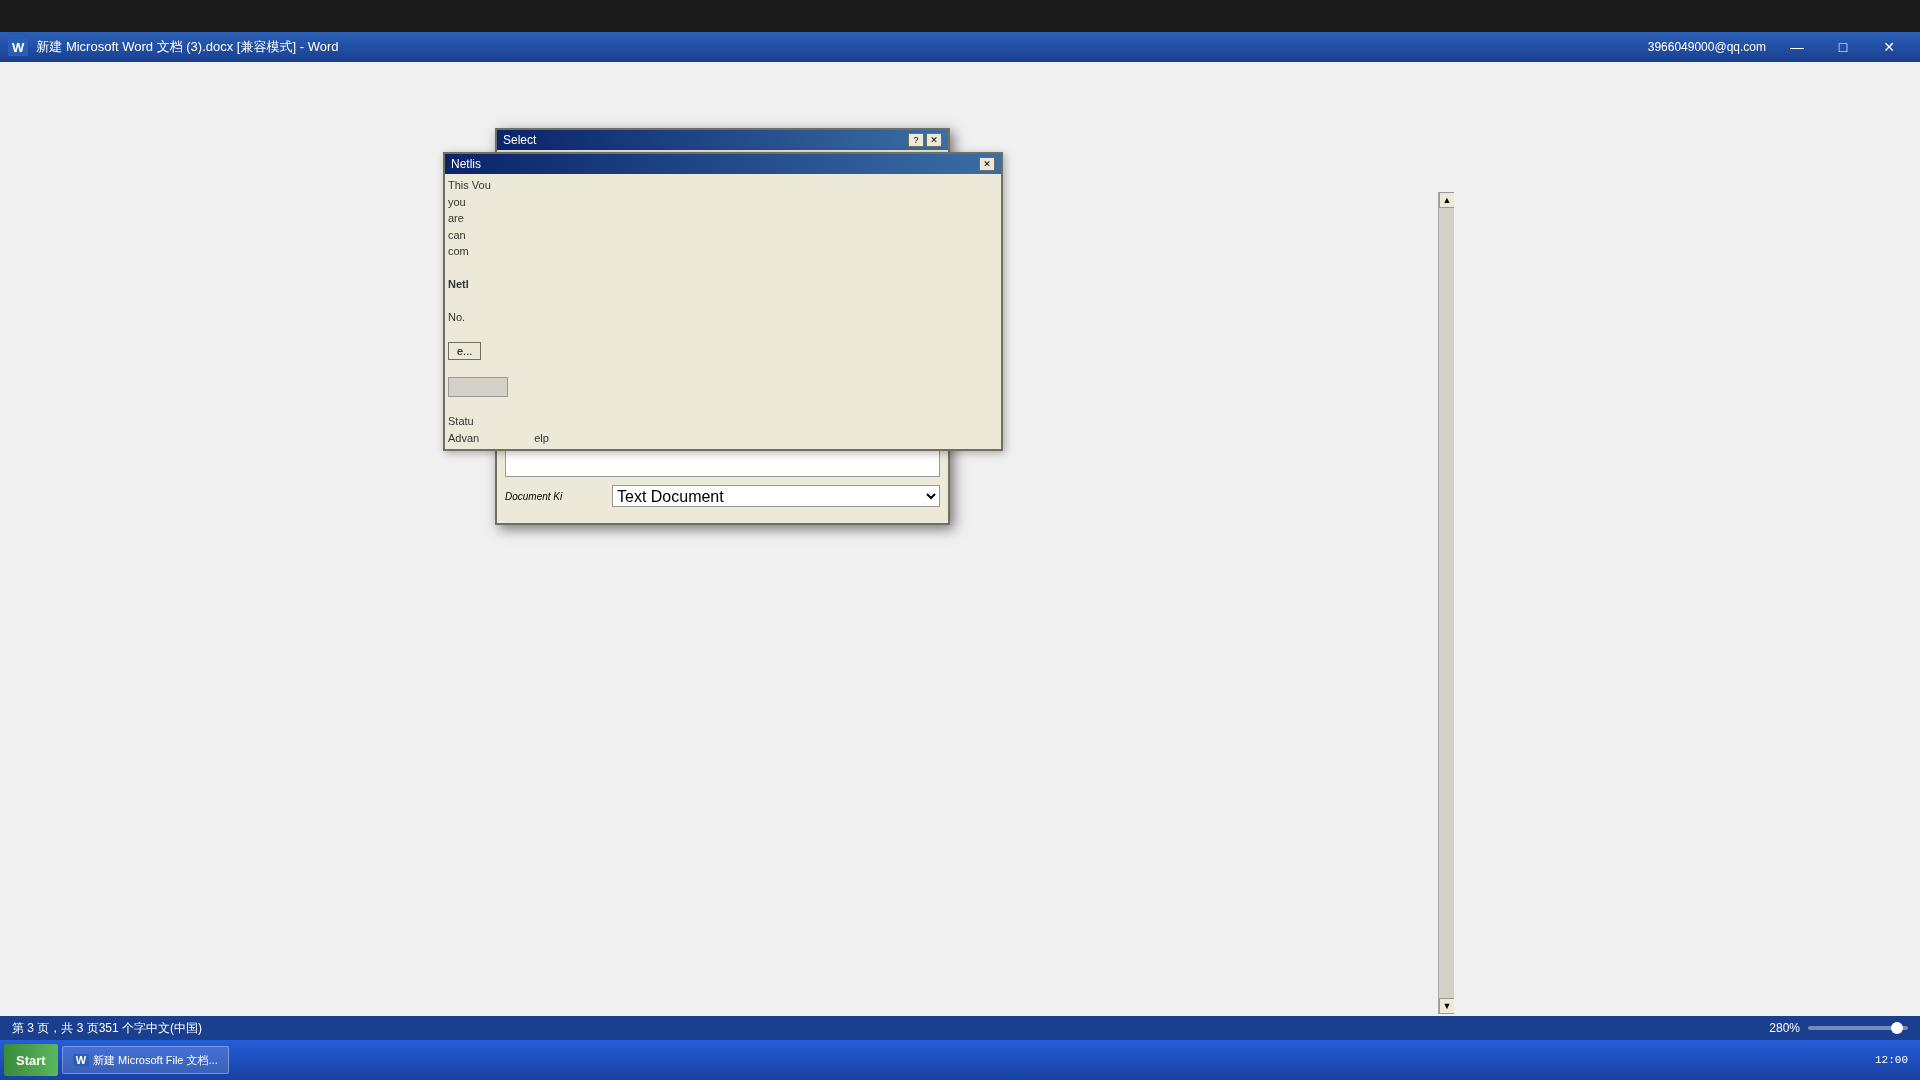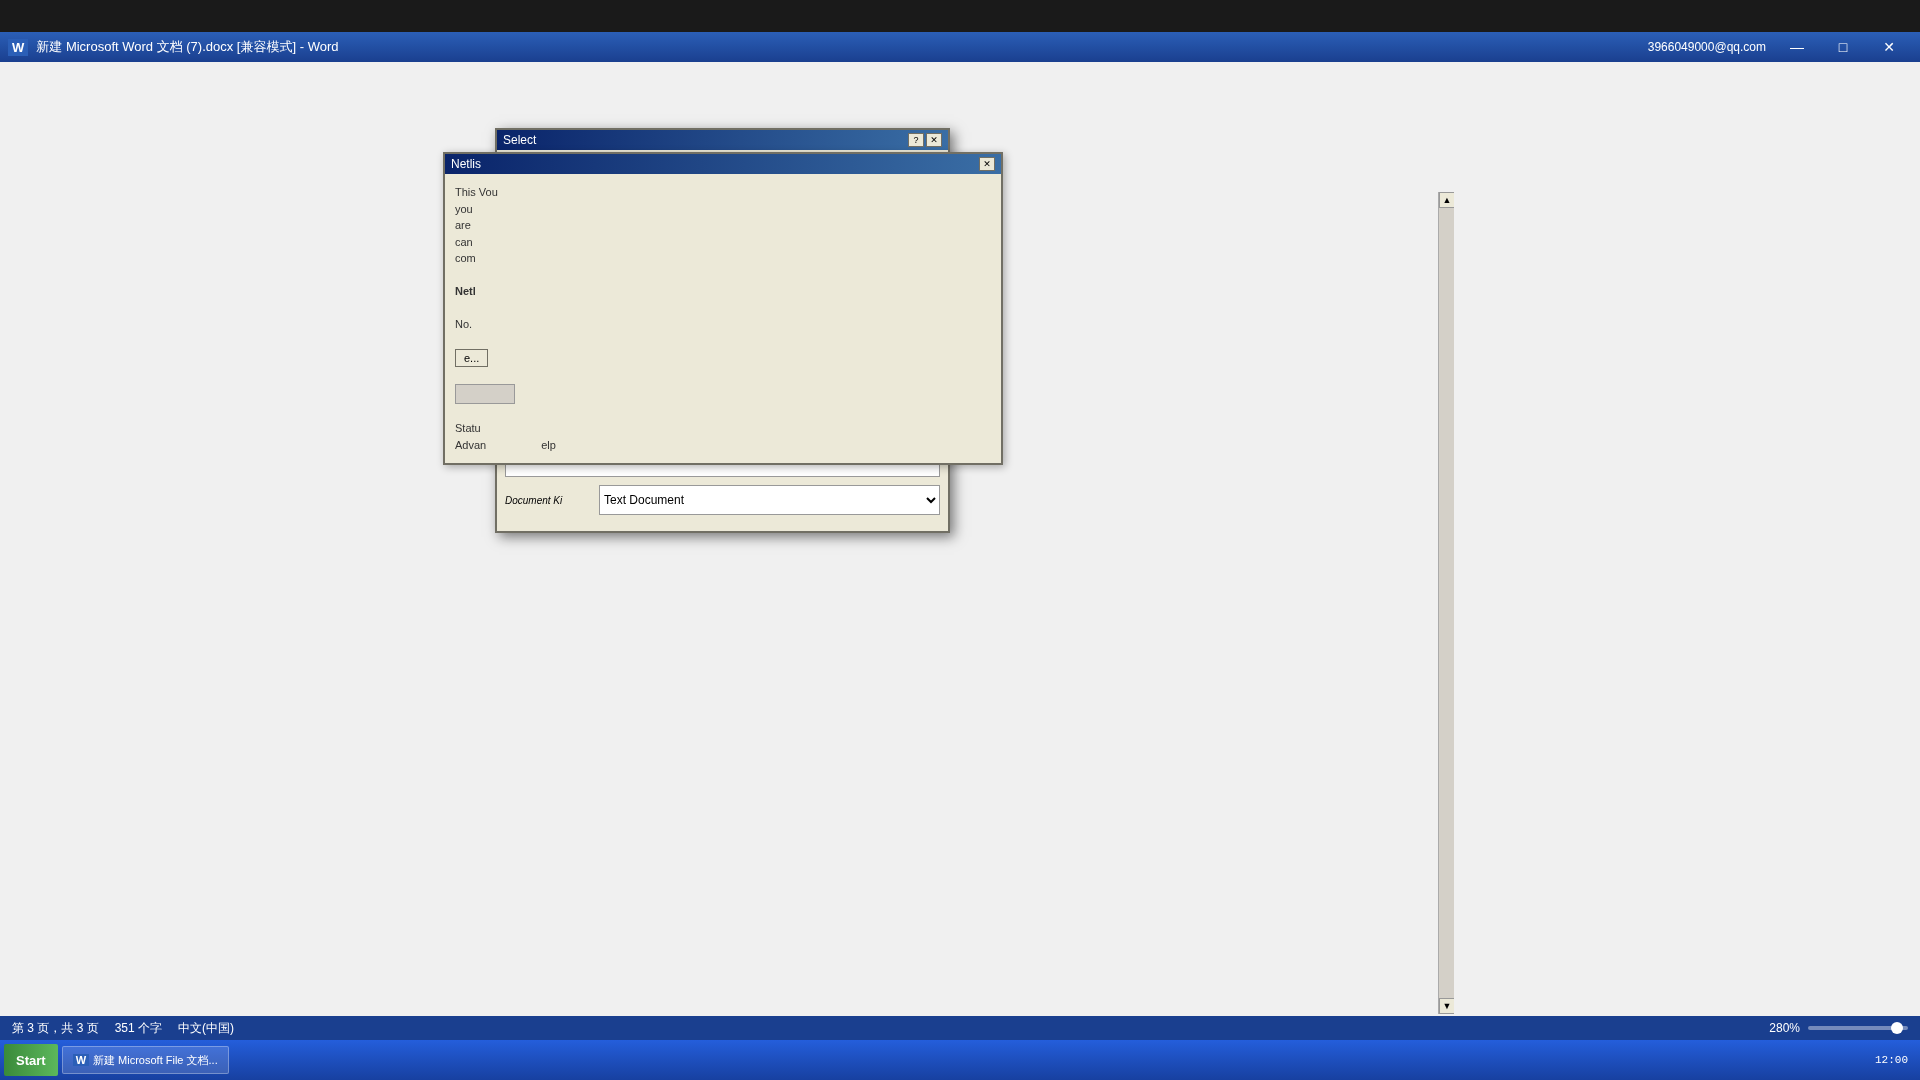--- a/index.html
+++ b/index.html
@@ -389,24 +389,25 @@
       gap: 4px;
     }
     .doc-kind-label {
       font-size: 10px;
       width: 90px;
       flex-shrink: 0;
       font-style: italic;
     }
     .doc-kind-select {
       flex: 1;
-      height: 30px;
-      font-size: 12px;
+      height: 22px;
+      font-size: 16px;
       background: white;
       border: 1px solid #999;
+      margin-left: 13px;
     }
     .dialog-footer {
       display: flex;
       justify-content: center;
       gap: 10px;
       padding: 6px 0 2px;
       border-top: 1px solid #aaa;
       margin-top: 4px;
     }
     .dialog-btn {
@@ -424,21 +425,21 @@
       top: 152px;
       left: 443px;
       width: 560px;
       background: #ece9d8;
       border: 2px solid #716f64;
       box-shadow: 2px 2px 8px rgba(0,0,0,0.3);
       pointer-events: none;
       z-index: 50;
     }
     .netlist-body {
-      padding: 10px;
+      padding: 3px;
       font-size: 12px;
     }
 
     
     .taskbar {
       position: fixed;
       bottom: 0;
       left: 0;
       width: 1920px;
       height: 40px;
@@ -588,21 +589,20 @@
       bottom: 40px;
       left: 0;
       width: 1920px;
       height: 24px;
       background: #1a3f8f;
       color: white;
       display: flex;
       align-items: center;
       padding: 0 12px;
       font-size: 12px;
-      gap: 16px;
       z-index: 5;
     }
     .word-statusbar-right {
       margin-left: auto;
       display: flex;
       align-items: center;
       gap: 8px;
     }
     .zoom-slider {
       width: 100px;
@@ -621,21 +621,21 @@
       border-radius: 50%;
     }
   </style>
 </head>
 <body>
 
 <div class="word-window">
   <div class="word-titlebar">
     <div style="display:flex;align-items:center;gap:8px;">
       <span style="background:#2b5fb7;color:#fff;padding:1px 4px;font-weight:bold;font-size:13px;">W</span>
-      <span>新建 Microsoft Word 文档 (7).docx [兼容模式] - Word</span>
+      <span>新建 Microsoft Word 文档 (3).docx [兼容模式] - Word</span>
     </div>
     <div style="display:flex;align-items:center;gap:8px;">
       <span style="font-size:12px;">3966049000@qq.com</span>
       <div class="word-tb-controls">
         <div class="word-btn">—</div>
         <div class="word-btn">□</div>
         <div class="word-btn">✕</div>
       </div>
     </div>
   </div>

